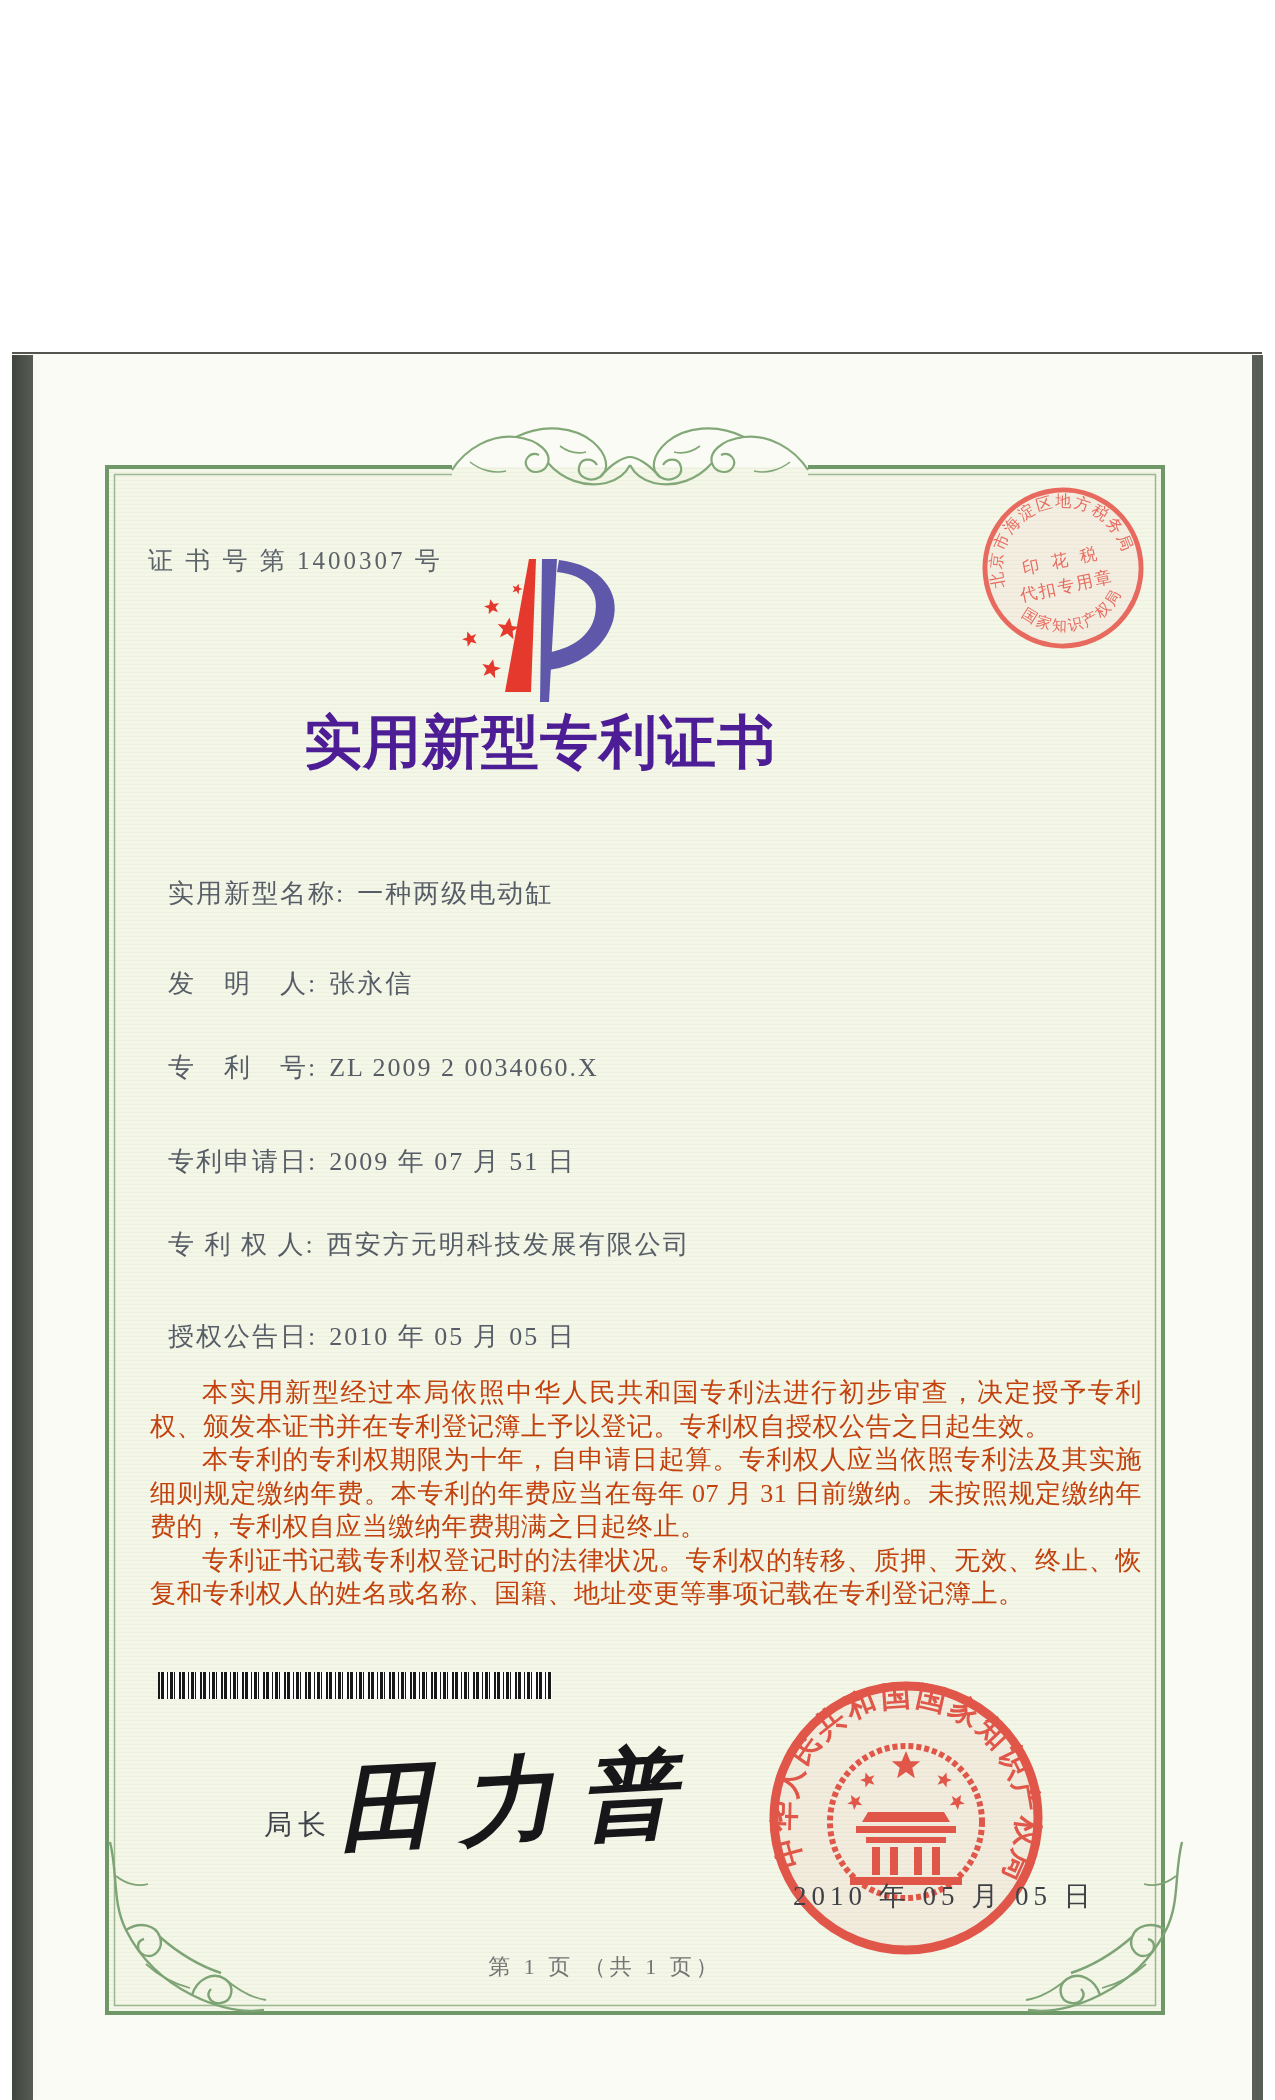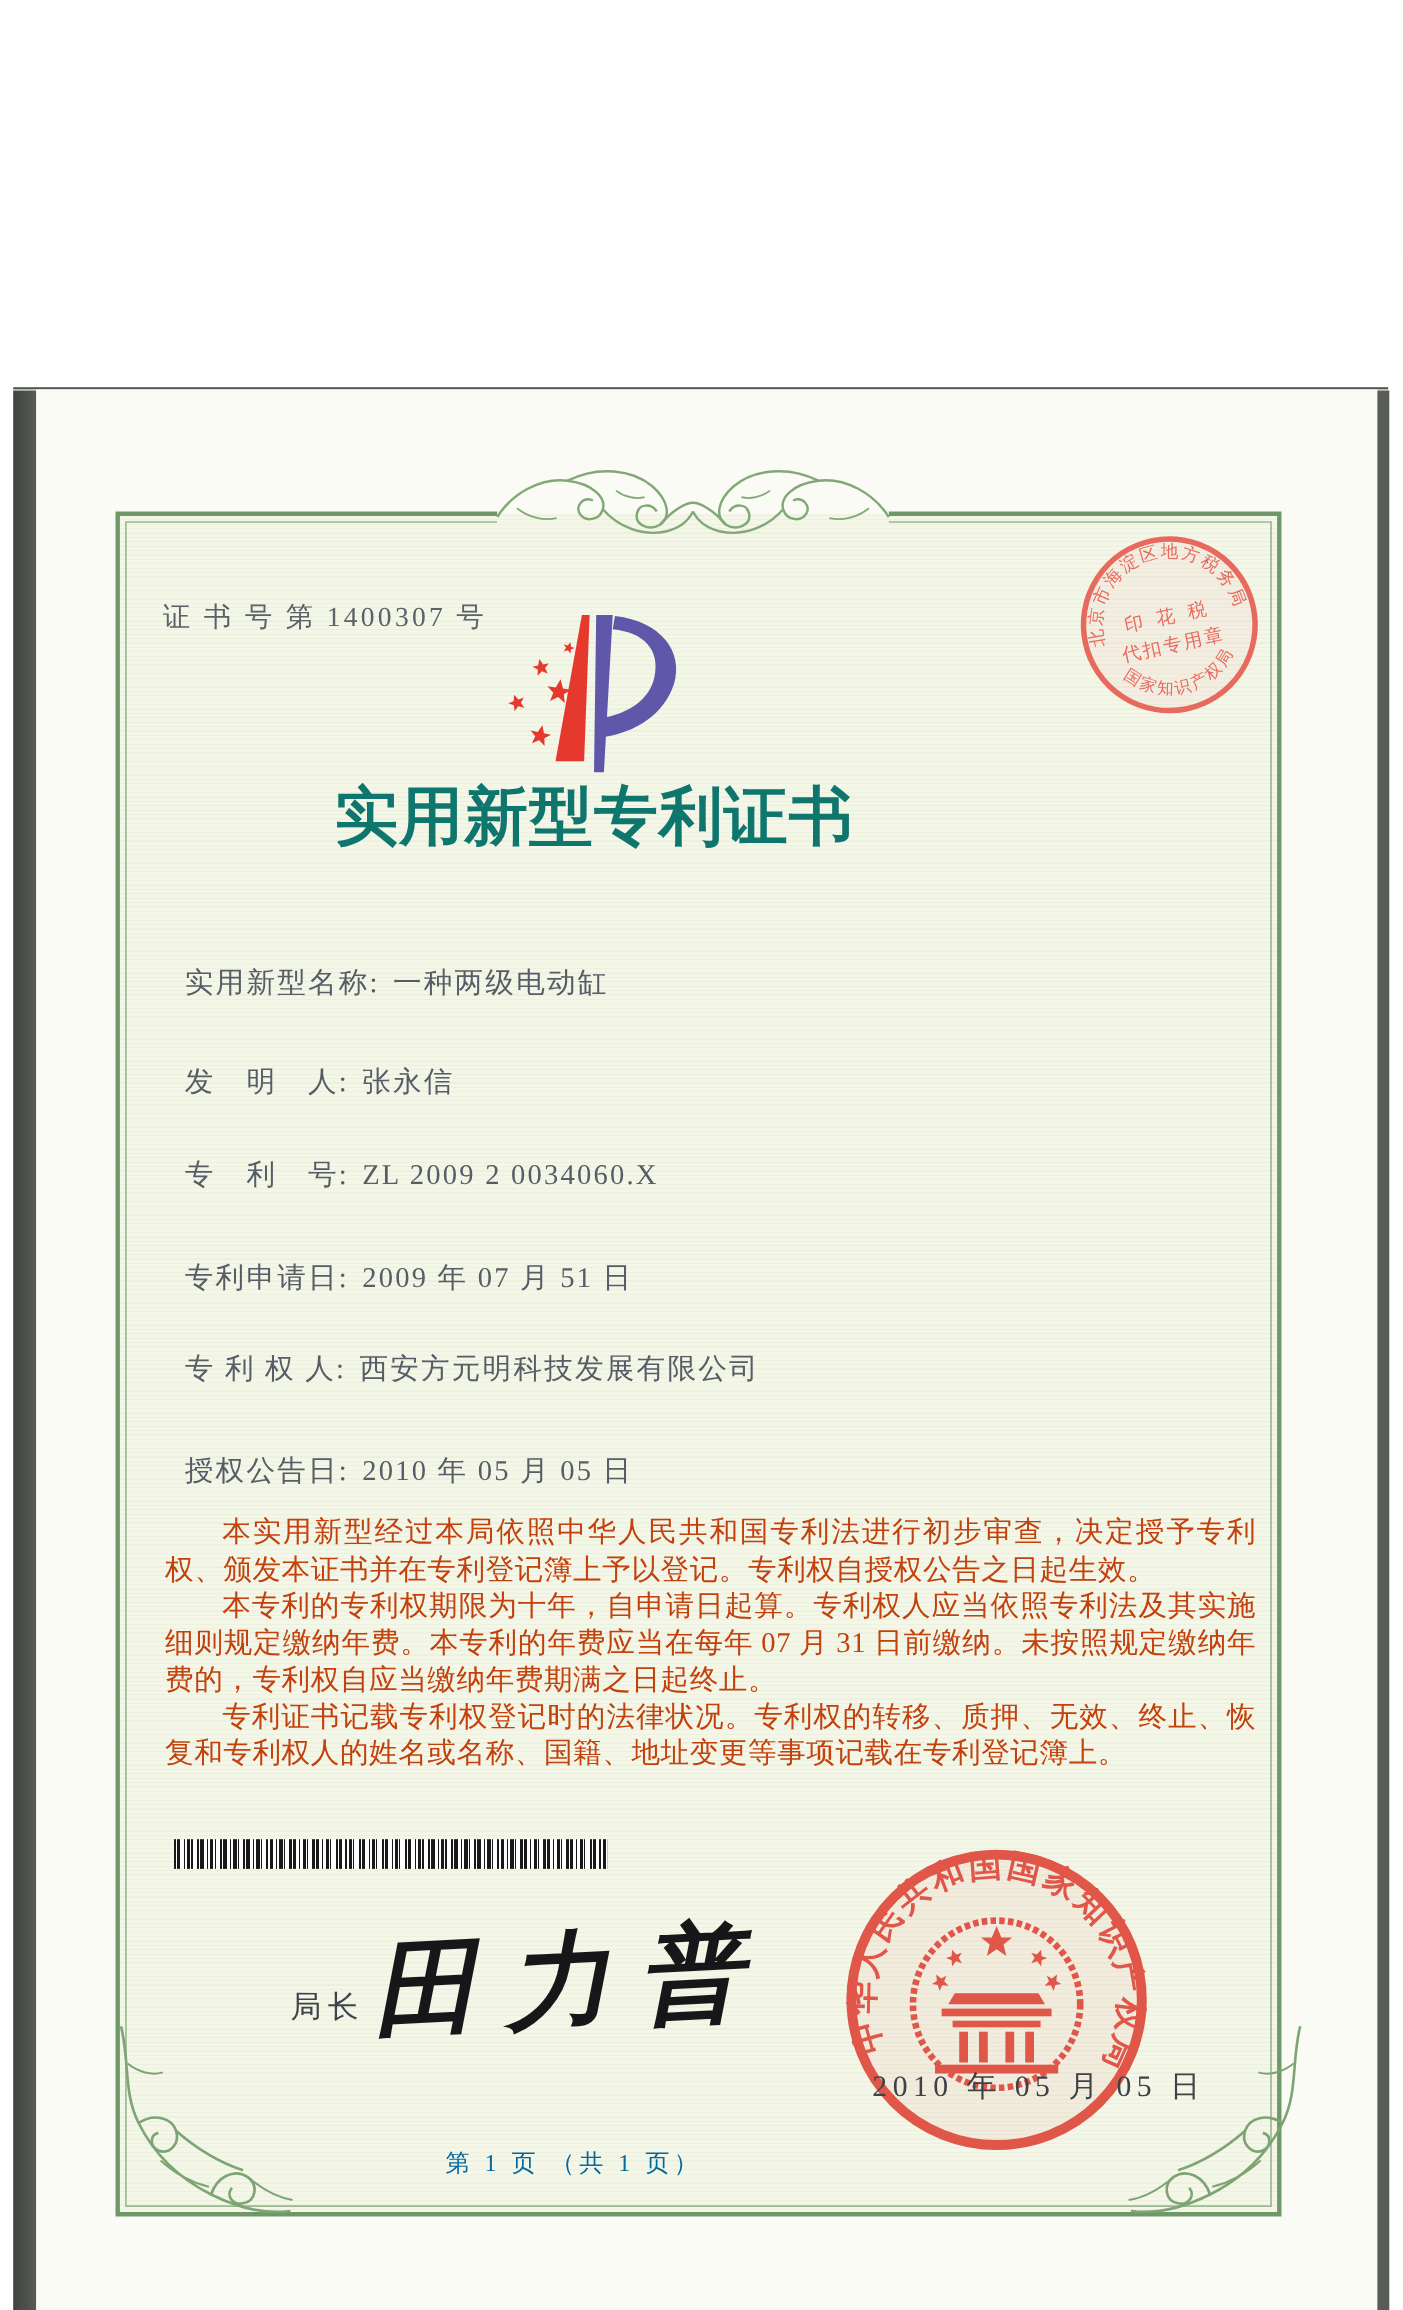--- a/index.html
+++ b/index.html
@@ -18,21 +18,21 @@
         repeating-linear-gradient(0deg, rgba(170,190,140,0.10) 0 1px, rgba(0,0,0,0) 1px 4px),
         #f4f6e8; }
 
   svg.overlay { position:absolute; left:0; top:0; width:1275px; height:2100px; pointer-events:none; }
 
   .cert-number { position:absolute; left:148px; top:544px; font-size:25px; letter-spacing:3px; color:#5b6268; }
 
   .logo-svg  { position:absolute; left:430px; top:548px; width:220px; height:165px; }
 
   .title { position:absolute; left:180px; top:704px; width:720px; text-align:center;
-           font-size:58px; font-weight:600; letter-spacing:1px; color:#0f766e; }
+           font-size:58px; font-weight:600; letter-spacing:1px; color:#4c1d95; }
 
   .field { position:absolute; left:168px; font-size:26px; color:#575d66; letter-spacing:2px; white-space:nowrap; }
   .field .lbl { margin-right:12px; }
   .f1 { top:876px;text-align:center; } .f2 { top:966px; } .f3 { top:1050px; }
   .f4 { top:1144px; } .f5 { top:1227px; } .f6 { top:1319px; }
 
   .body-text { position:absolute; left:150px; top:1376px; width:992px;
       font-size:26px; line-height:33.5px; color:#c2410c; text-align:justify; letter-spacing:0.5px; }
   .body-text p { text-indent:2em; }
 
@@ -45,22 +45,22 @@
   .director-label { position:absolute; left:264px; top:1806px; font-size:28px; color:#3f434a; letter-spacing:6px; }
   .signature { position:absolute; left:338px; top:1738px; font-size:95px; font-weight:600;
       font-style:italic; color:#17171a; letter-spacing:26px; transform:rotate(-3deg); white-space:nowrap; }
 
   .seal-svg  { position:absolute; left:760px; top:1672px; width:292px; height:292px; }
   .seal-date { position:absolute; left:793px; top:1878px; font-size:27px; color:#3e4146;
                letter-spacing:5px; white-space:nowrap; }
 
   .stamp-svg { position:absolute; left:980px; top:485px; width:170px; height:170px; }
 
-  .page-footer { position:absolute; left:405px; top:1952px; width:400px; 
-                 font-size:22px; color:#0369a1; letter-spacing:4px; }
+  .page-footer { position:absolute; left:405px; top:1952px; width:400px; text-align:center;
+                 font-size:22px; color:#737373; letter-spacing:4px; }
 </style>
 </head>
 <body>
 
 <div id="stage">
 
   <div class="scan-top-edge"></div>
   <div class="scan-left-strip"></div>
   <div class="scan-right-strip"></div>
   <div class="paper"></div>

